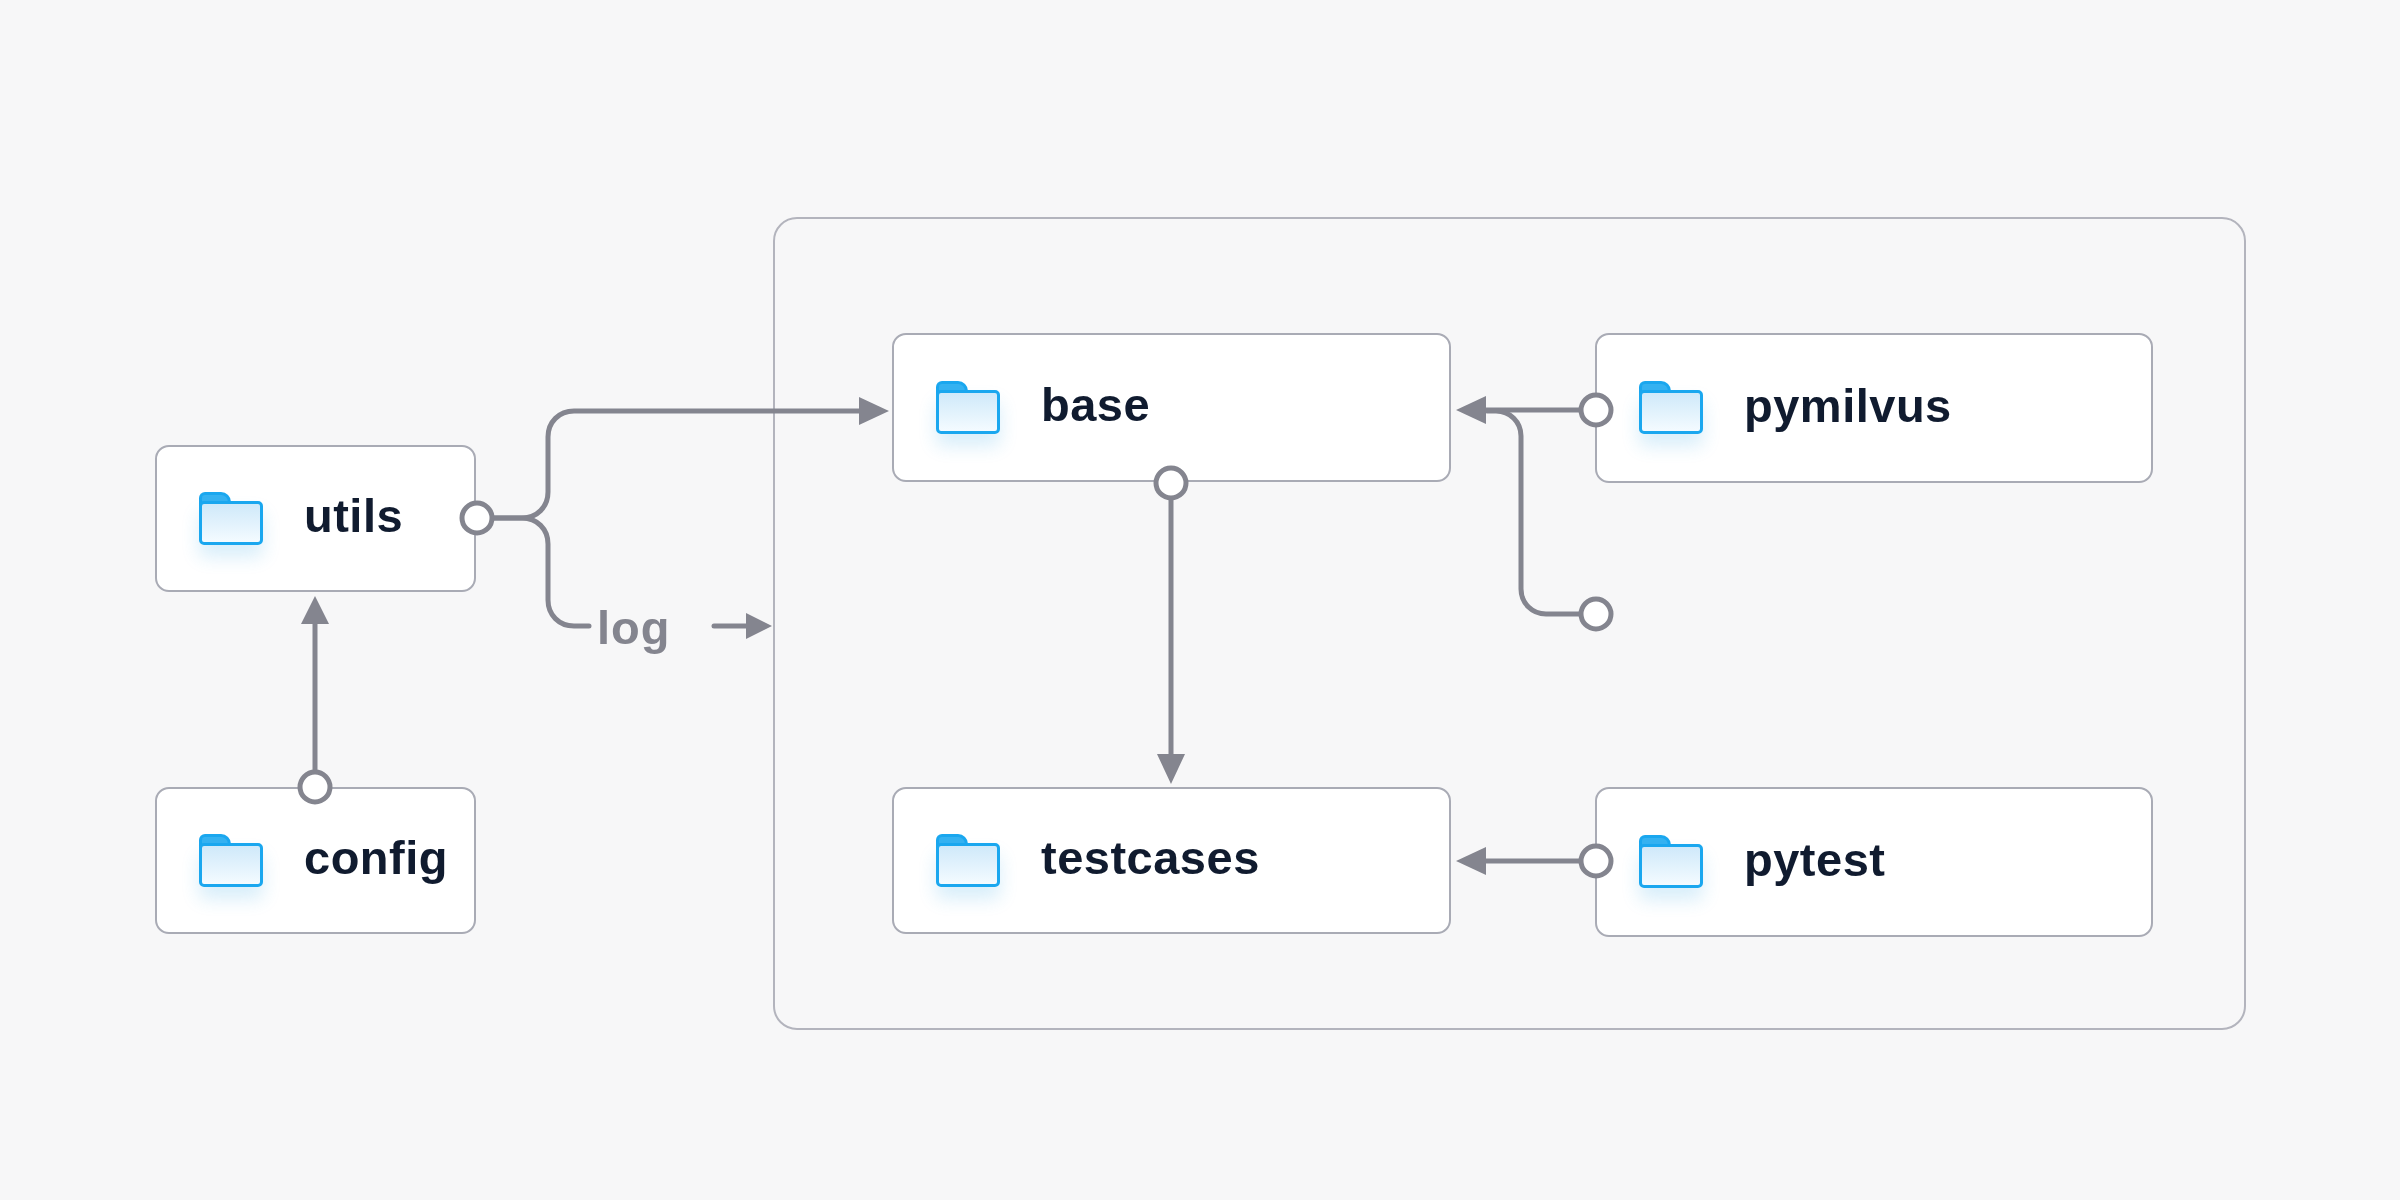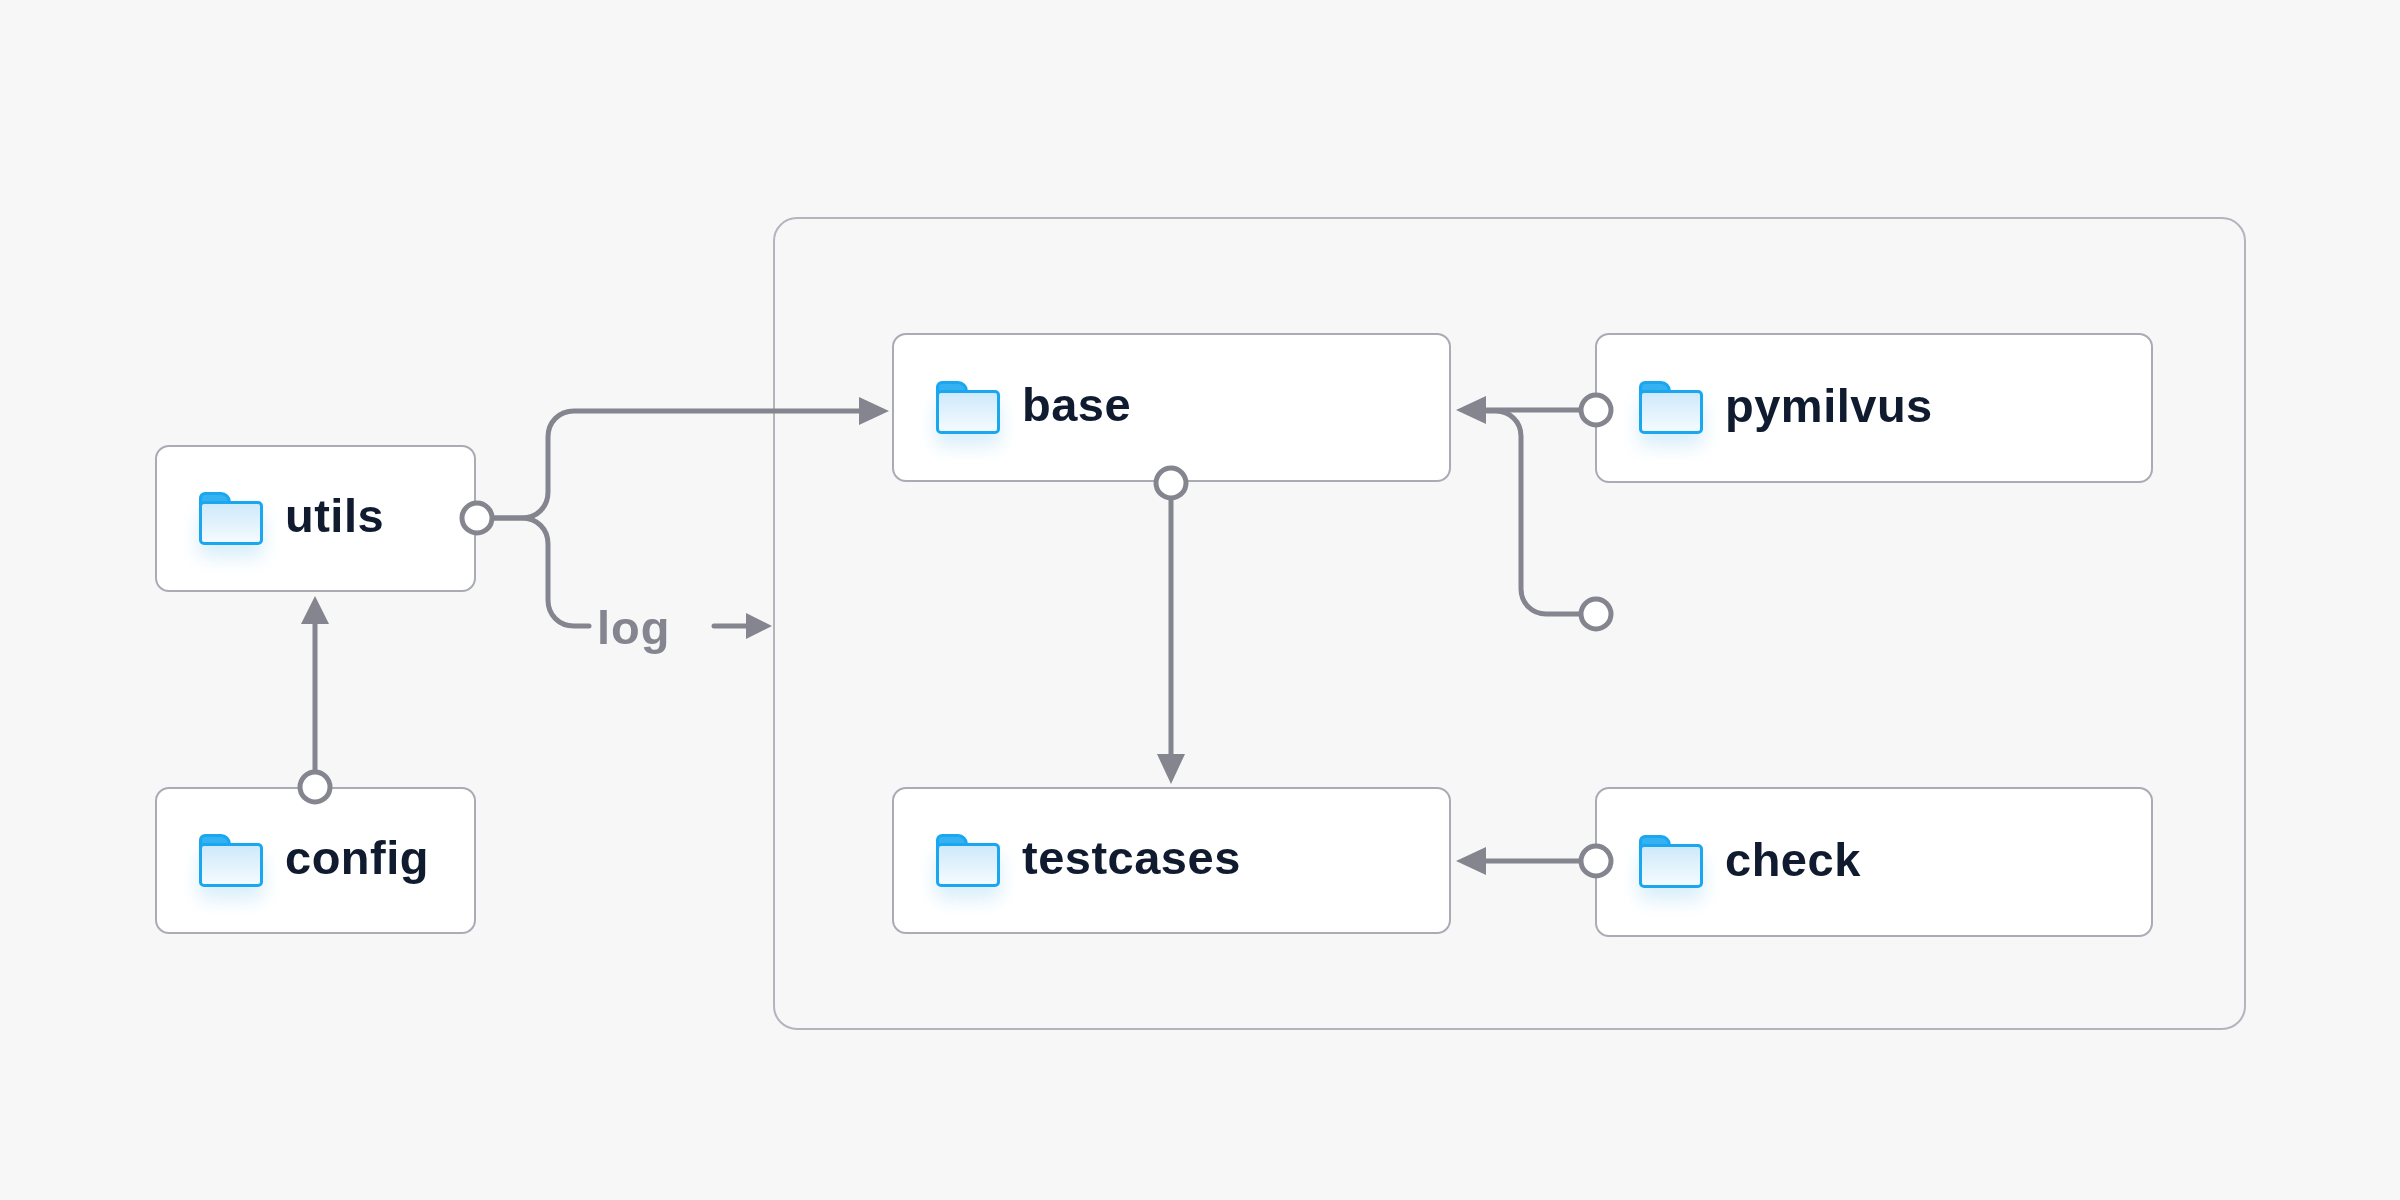--- a/index.html
+++ b/index.html
@@ -83,21 +83,21 @@
   }
   
   .node{
     position:absolute;
     background:var(--node-fill);
     border:2px solid var(--node-border);
     border-radius:14px;
     display:flex;
     align-items:center;
     padding-left:42px;
-    gap:22px;
+    gap:41px;
     z-index:1;
   }
   .node-label{
     font-size:47px;
     font-weight:700;
     color:var(--text);
     letter-spacing:.5px;
     padding-bottom:6px;
   }
   .node-utils    {left:155px; top:445px; width:321px; height:147px;}
@@ -211,16 +211,16 @@
         <span class="fbody"></span>
       </span>
     <span class="node-label">testcases</span>
   </div>
 
   <div class="node node-common">
     <span class="folder">
         <span class="tab"></span>
         <span class="fbody"></span>
       </span>
-    <span class="node-label">check</span>
+    <span class="node-label">pytest</span>
   </div>
 
 </div>
 
 </body></html>

